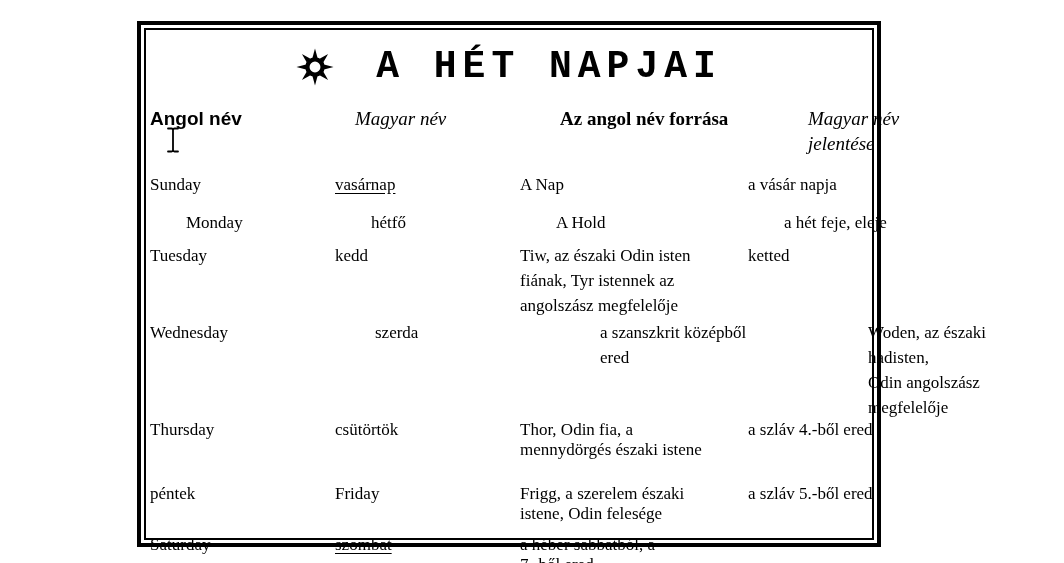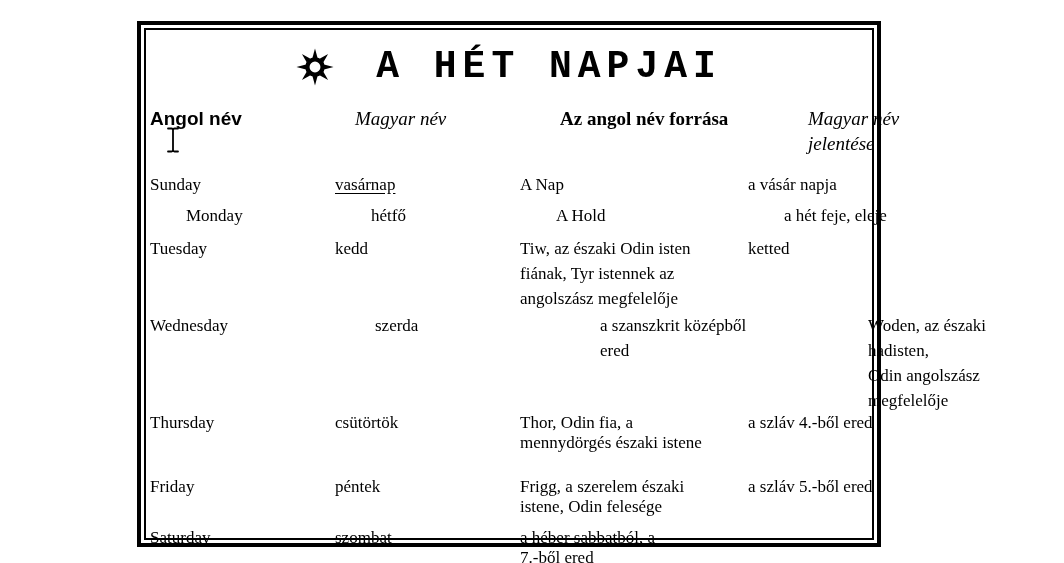--- a/index.html
+++ b/index.html
@@ -72,21 +72,21 @@
     line-height: 25px;
     white-space: pre-line;
     padding-right: 6px;
   }
   .thead { margin-bottom: 16px; gap: 20px; }
   .thead .cell { font-size: 19px; line-height: 25px; }
   .h-sans   { font-family: "Liberation Sans", sans-serif; font-weight: bold; }
   .h-italic { font-style: italic; }
   .h-bserif { font-weight: bold; }
 
-  .trow.r0 { margin-bottom: 6px; }
+  .trow.r0 { margin-bottom: 13px; }
   .trow.r1 { margin-bottom: 8px; margin-left: 36px; }
   .trow.r2 { margin-bottom: 2px; }
   .trow.r3 { margin-bottom: 0px; gap: 40px; }
   .trow.r4 { margin-bottom: 24px; }
   .trow.r5 { margin-bottom: 11px; }
   .trow.tight .cell { line-height: 20px; }
 
   .u { text-decoration: underline; text-underline-offset: 3px; }
 
   
@@ -169,22 +169,22 @@
 
       <div class="trow r4 tight">
         <div class="cell">Thursday</div>
         <div class="cell">csütörtök</div>
         <div class="cell">Thor, Odin fia, a
 mennydörgés északi istene</div>
         <div class="cell">a szláv 4.-ből ered</div>
       </div>
 
       <div class="trow r5 tight">
+        <div class="cell">péntek</div>
         <div class="cell">Friday</div>
-        <div class="cell">péntek</div>
         <div class="cell">Frigg, a szerelem északi
 istene, Odin felesége</div>
         <div class="cell">a szláv 5.-ből ered</div>
       </div>
 
       <div class="trow r6 tight">
         <div class="cell">Saturday</div>
         <div class="cell"><span class="u">szombat</span></div>
         <div class="cell">a héber sabbatból, a
 7.-ből ered</div>

